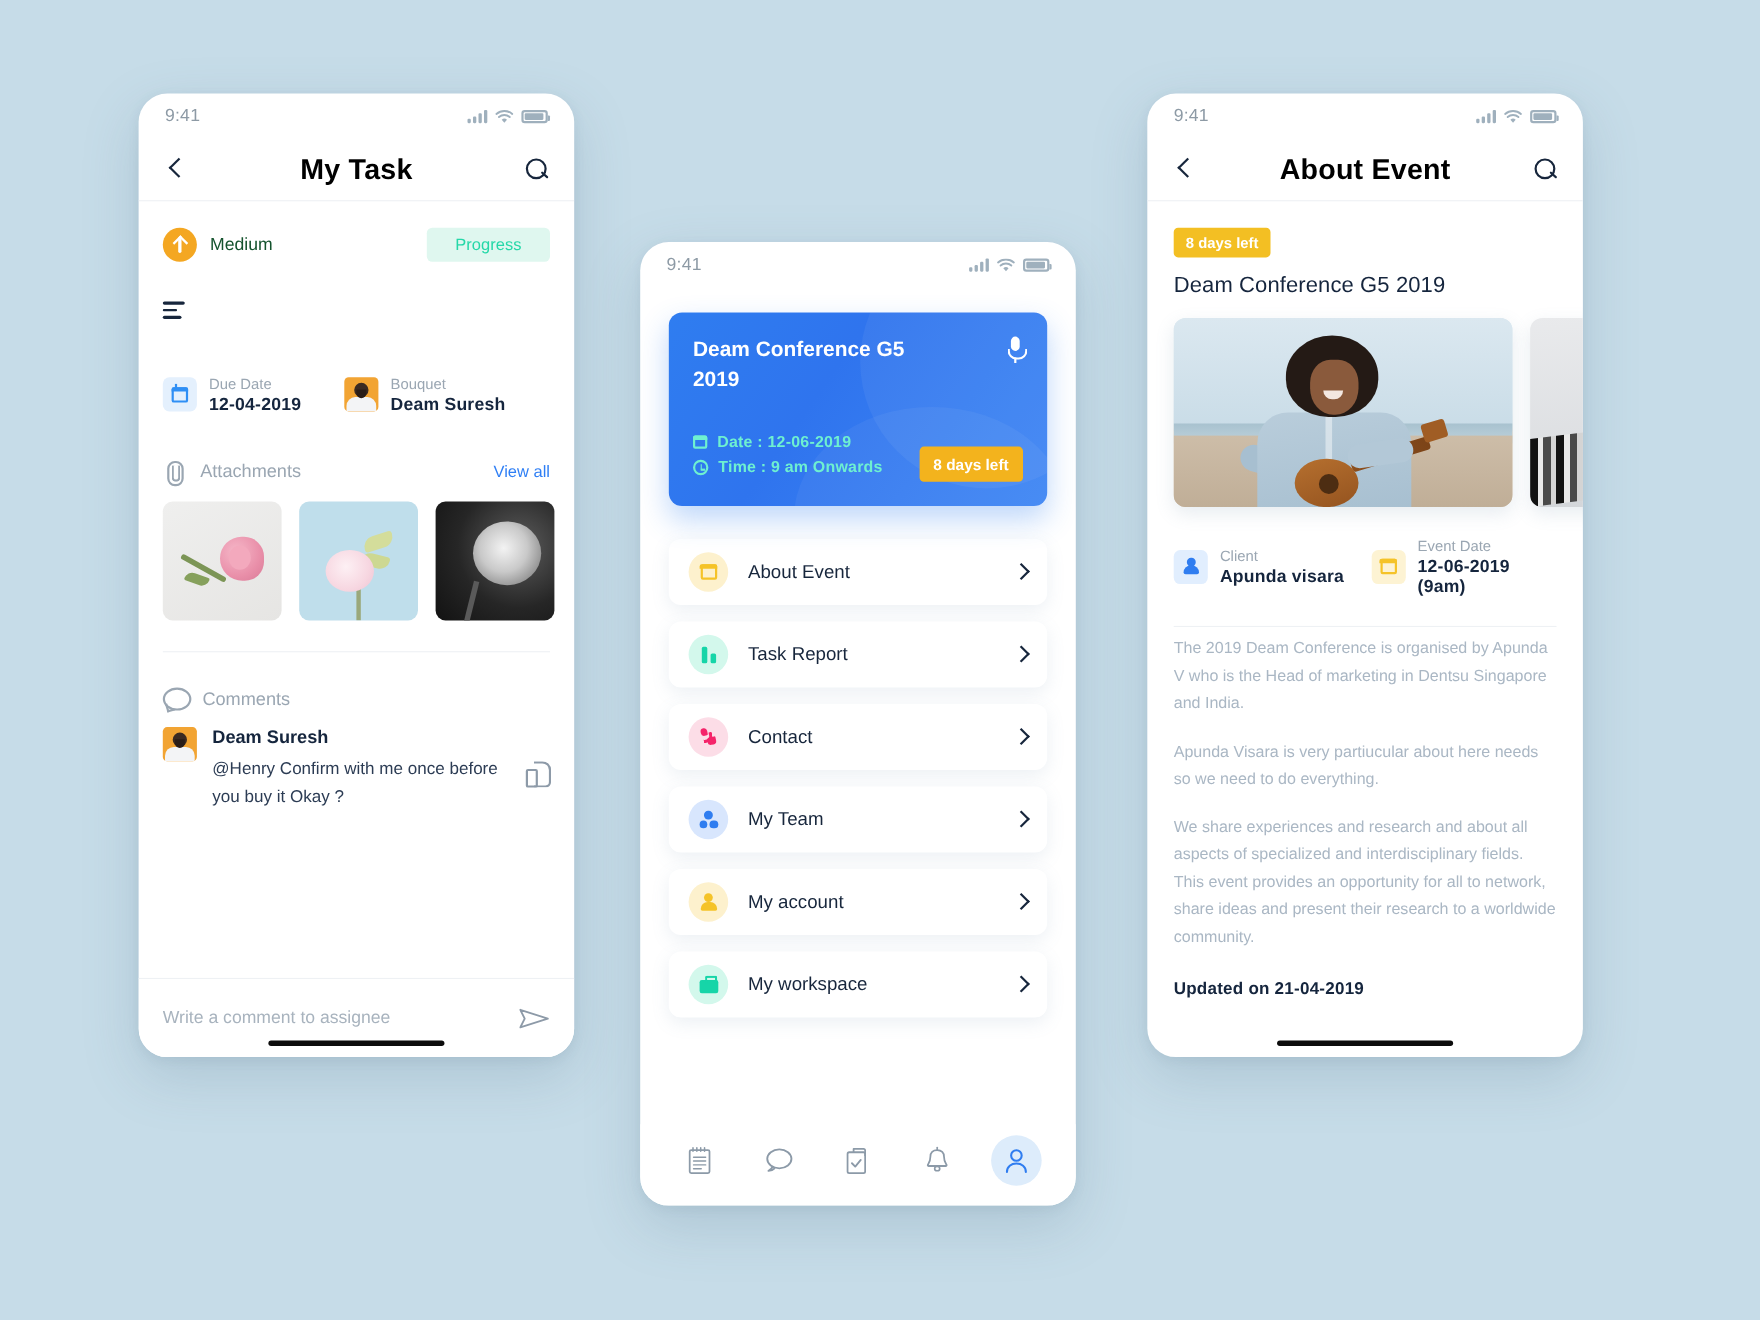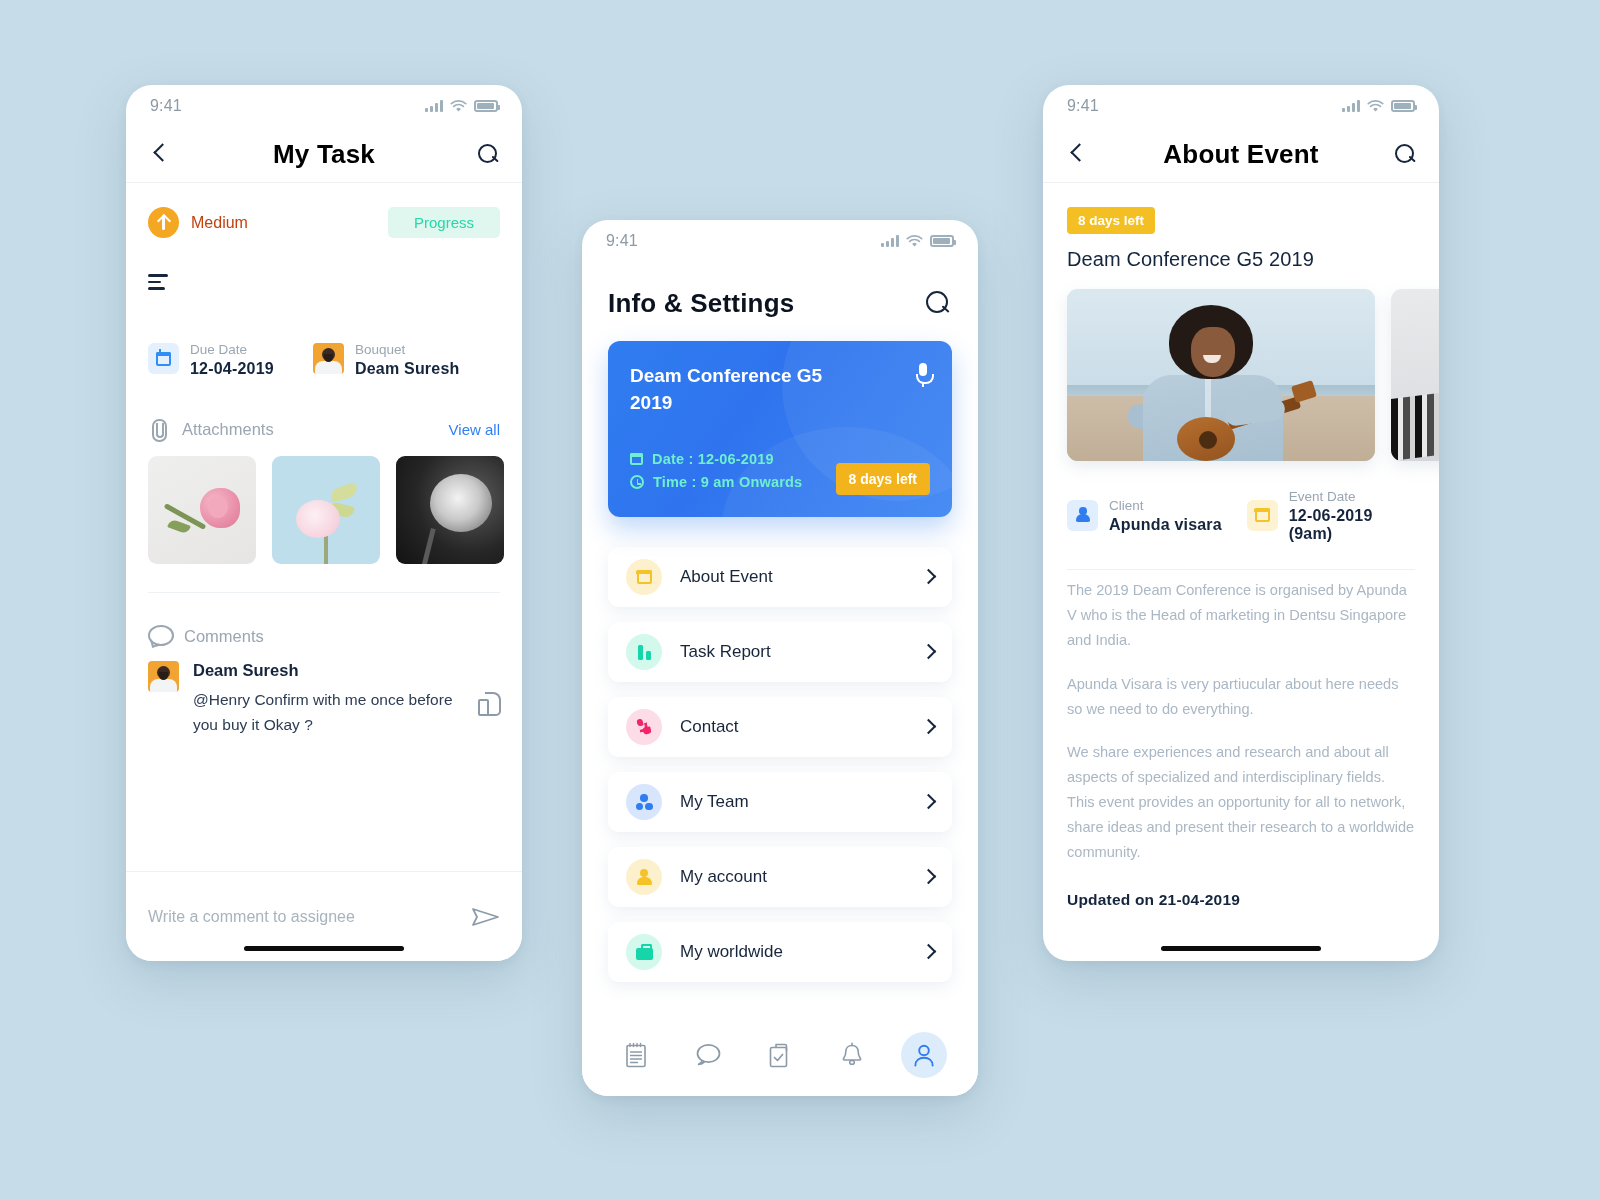--- a/index.html
+++ b/index.html
@@ -88,21 +88,21 @@
     position: relative; flex: none;
   }
   .prio-circle::before {
     content:''; position:absolute; left:14.2px; top:8px; width:2.4px; height:15px;
     background:#fff; border-radius:2px;
   }
   .prio-circle::after {
     content:''; position:absolute; left:11px; top:9px; width:8px; height:8px;
     border-left:2.4px solid #fff; border-top:2.4px solid #fff; transform: rotate(45deg);
   }
-  .prio-label { font-size: 16px; color: #c2410c; }
+  .prio-label { font-size: 16px; color: #14532d; }
   .status-badge {
     background: #dff7ef; color: #25d8a8; font-size: 15px;
     padding: 7px 26px; border-radius: 5px;
   }
   .task-title-row { display: flex; gap: 14px; margin-top: 22px; }
   .lines-icon { width: 22px; flex: none; padding-top: 8px; }
   .lines-icon span {
     display: block; height: 2.6px; background: #17263c; border-radius: 2px;
     margin-bottom: 4px;
   }
@@ -249,21 +249,21 @@
   .thumbup::before {
     content:''; position:absolute; left:0; top:8px; width: 7px; height: 13px;
     border: 2px solid #8d9aa8; border-radius: 2px;
   }
   .thumbup::after {
     content:''; position:absolute; left:7px; top:1px; width: 14px; height: 20px;
     border: 2px solid #8d9aa8; border-left: none; border-radius: 0 8px 5px 0;
   }
 
   .comment-input-wrap {
-    position: absolute; left: 0; right: 0; bottom: 0; height: 90px;
+    position: absolute; left: 0; right: 0; bottom: 0; height: 72px;
     border-top: 1px solid #eef1f4; display: flex; align-items: center;
     padding: 0 22px; background:#fff;
   }
   .comment-input {
     border: none; outline: none; flex: 1; font-size: 16px; color: #2c3c54;
     font-family: "Liberation Sans", sans-serif; background: transparent;
   }
   .comment-input::placeholder { color: #a8b3be; }
   .send-icon { width: 28px; height: 22px; position: relative; flex:none; cursor:pointer; }
   .send-icon::before {
@@ -689,24 +689,20 @@
           </div>
         <svg width="17" height="13" viewBox="0 0 17 13">
           <path d="M8.5 11.6 L6.1 8.9 a3.6 3.6 0 0 1 4.8 0 Z" fill="#9fb0bd"></path>
           <path d="M3.6 6.4 a7.3 7.3 0 0 1 9.8 0" stroke="#9fb0bd" stroke-width="1.7" fill="none" stroke-linecap="round"></path>
           <path d="M1.3 3.6 a11 11 0 0 1 14.4 0" stroke="#9fb0bd" stroke-width="1.7" fill="none" stroke-linecap="round"></path>
         </svg>
         <div class="batt"></div>
       </div>
     </div>
 
-    <div class="big-title">
-      <h1>Info &amp; Settings</h1>
-      <span class="mag icon-btn"></span>
-    </div>
 
     <div class="event-card">
       <div class="blob1"></div>
       <div class="blob2"></div>
       <div class="ec-title">Deam Conference G5 2019</div>
       <div class="mic">
           <span></span>
         </div>
       <div class="ec-meta">
         <div class="ec-line">
@@ -769,21 +765,21 @@
             <span class="g"></span>
           </span>
         <span class="mi-label">My account</span>
         <span class="mi-chev"></span>
       </div>
 
       <div class="menu-item">
         <span class="mi-icon ic-bag">
             <span class="g"></span>
           </span>
-        <span class="mi-label">My worldwide</span>
+        <span class="mi-label">My workspace</span>
         <span class="mi-chev"></span>
       </div>
     </div>
 
     <div class="tabbar">
       <div class="tab">
         <svg width="26" height="28" viewBox="0 0 26 28">
           <rect x="4" y="4.5" width="18" height="21" rx="1.4" fill="none" stroke="#8c9aa8" stroke-width="1.6"></rect>
           <path d="M7 2.5v3M10.5 2.5v3M14 2.5v3M17.5 2.5v3" stroke="#8c9aa8" stroke-width="1.4" stroke-linecap="round"></path>
           <path d="M7.5 11h11M7.5 14.5h11M7.5 18h11M7.5 21.5h7" stroke="#8c9aa8" stroke-width="1.3" stroke-linecap="round"></path>

